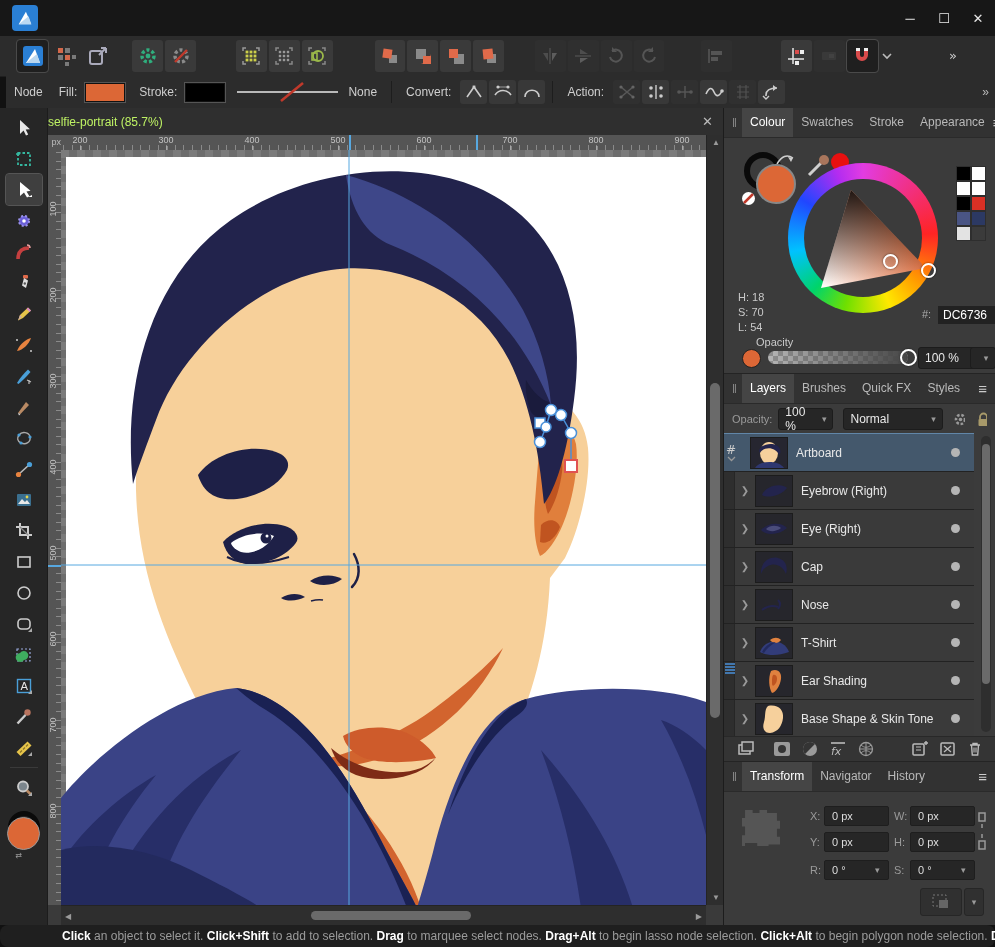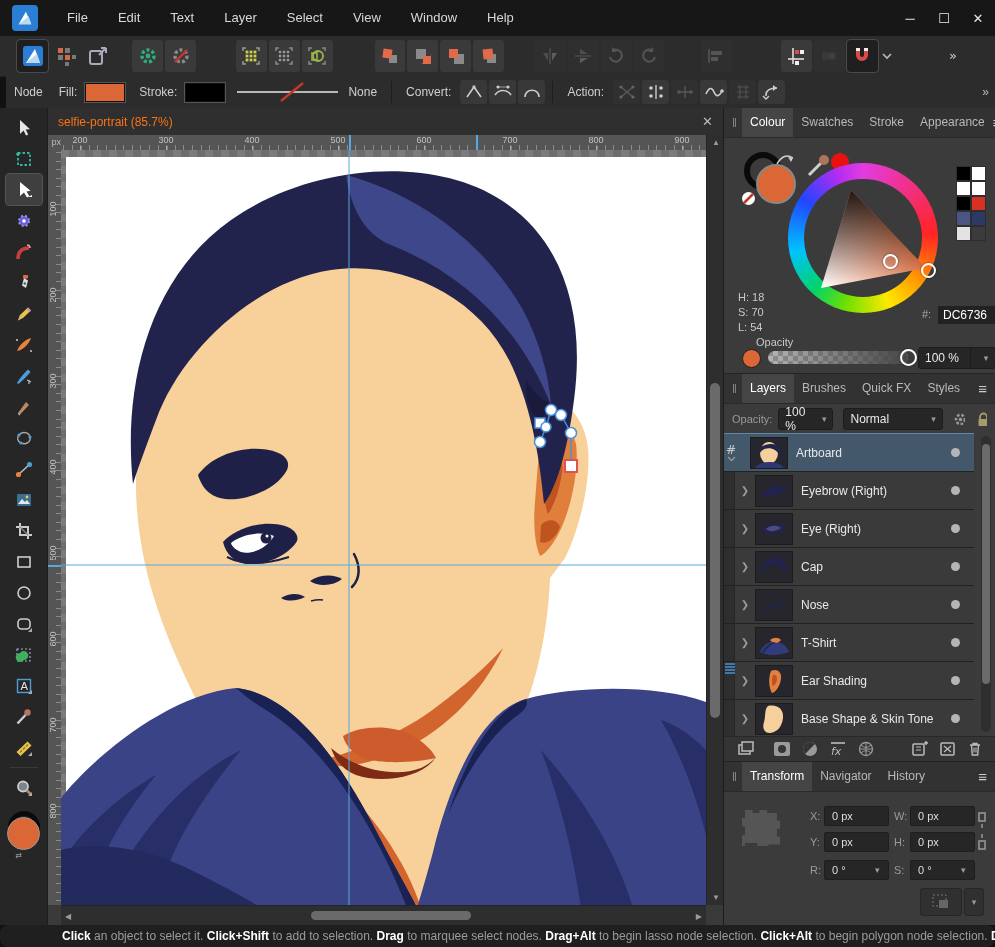--- a/index.html
+++ b/index.html
@@ -33,21 +33,21 @@
   .cbtn.dim{opacity:.4;}
   
   #tools{left:0;top:108px;width:48px;height:817px;background:#262626;border-right:1px solid #1c1c1c;display:flex;flex-direction:column;align-items:center;padding-top:4px;box-sizing:border-box;}
   .tool{width:36px;height:31px;display:flex;align-items:center;justify-content:center;border-radius:3px;}
   .tool.active{background:#3f3f3f;outline:1px solid #555;}
   .tooldiv{width:28px;height:1px;background:#3a3a3a;margin:4px 0;}
   #fillstroke{position:relative;width:40px;height:46px;margin-top:8px;}
   
   #center{left:48px;top:108px;width:675px;height:817px;background:#2c2c2c;}
   #tabbar{left:0;top:0;width:675px;height:27px;background:#2f2f2f;border-bottom:1px solid #202020;display:flex;align-items:center;}
-  #tabtitle{margin-left:10px;color:#f97316;font-size:12px;}
+  #tabtitle{color:#bef264;font-size:12px;}
   #tabclose{margin-left:auto;margin-right:10px;color:#bbb;font-size:13px;}
   #wrap{left:0;top:27px;width:675px;height:790px;background:#3a3a3a;}
   #hruler{left:13px;top:0;width:645px;height:15px;background:#555;position:absolute;overflow:hidden;
     background-image:repeating-linear-gradient(to right,#8a8a8a 0 1px,transparent 1px 8.6px);background-position:2px 10px;background-size:100% 5px;background-repeat:no-repeat;}
   #vruler{left:0;top:15px;width:13px;height:755px;background:#555;position:absolute;overflow:hidden;
     background-image:repeating-linear-gradient(to bottom,#8a8a8a 0 1px,transparent 1px 8.6px);background-position:8px 2px;background-size:5px 100%;background-repeat:no-repeat;}
   #rulercorner{left:0;top:0;width:13px;height:15px;background:#555;position:absolute;color:#bbb;font-size:9px;line-height:15px;text-align:right;}
   .hlabel{position:absolute;top:0;font-size:9px;color:#c2c2c2;transform:translateX(-50%);}
   .hlabel::after{content:"";position:absolute;left:50%;top:11px;width:1px;height:5px;background:#c2c2c2;}
   .vlabel{position:absolute;left:-3px;font-size:9px;color:#c2c2c2;transform:rotate(-90deg);transform-origin:center;}
@@ -110,30 +110,20 @@
 </head>
 <body>
 
 <div id="menubar" class="abs">
   <div id="applogo">
     <svg width="18" height="18" viewBox="0 0 20 20">
         <path d="M3 17 L11 3 L17 17 Z" fill="#fff"></path>
         <path d="M3 17 L14 8 L17 17 Z" fill="#bcd9f2"></path>
       </svg>
   </div>
-  <div id="menuitems" style="display:flex">
-      <div class="menu-item">File</div>
-      <div class="menu-item">Edit</div>
-      <div class="menu-item">Text</div>
-      <div class="menu-item">Layer</div>
-      <div class="menu-item">Select</div>
-      <div class="menu-item">View</div>
-      <div class="menu-item">Window</div>
-      <div class="menu-item">Help</div>
-    </div>
   <div id="winctrl">
     <div class="winbtn">─</div>
     <div class="winbtn">☐</div>
     <div class="winbtn">✕</div>
   </div>
 </div>
 
 <div id="toolbar" class="abs">
     <div style="width:18px"></div>
     <div class="tbtn active">

